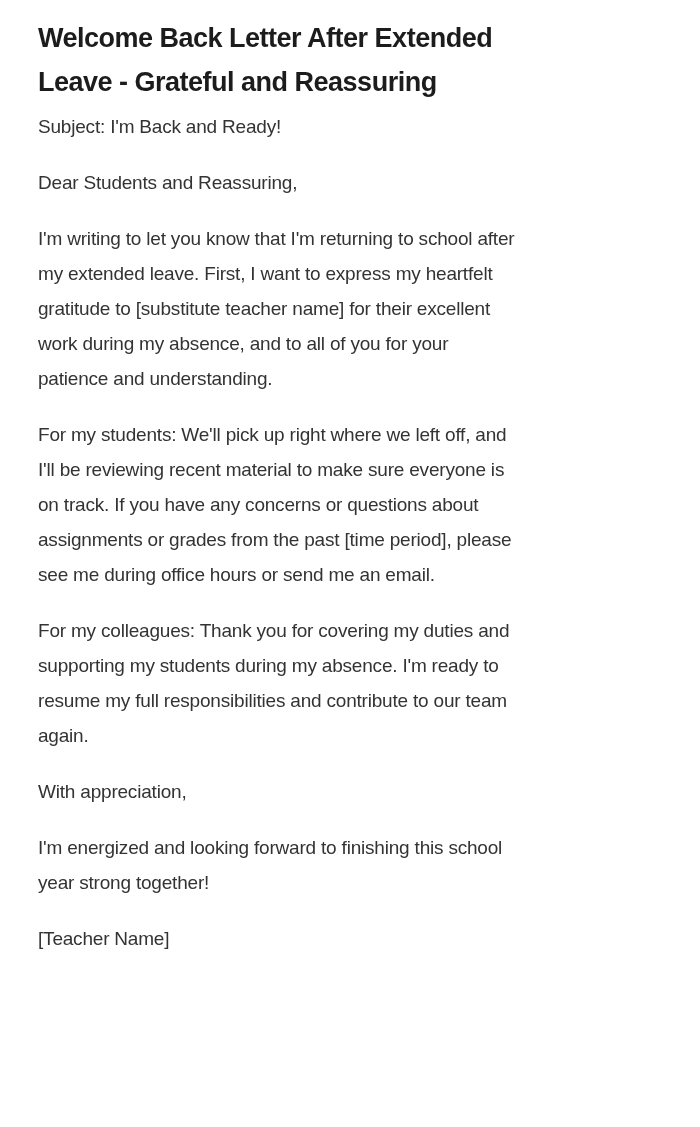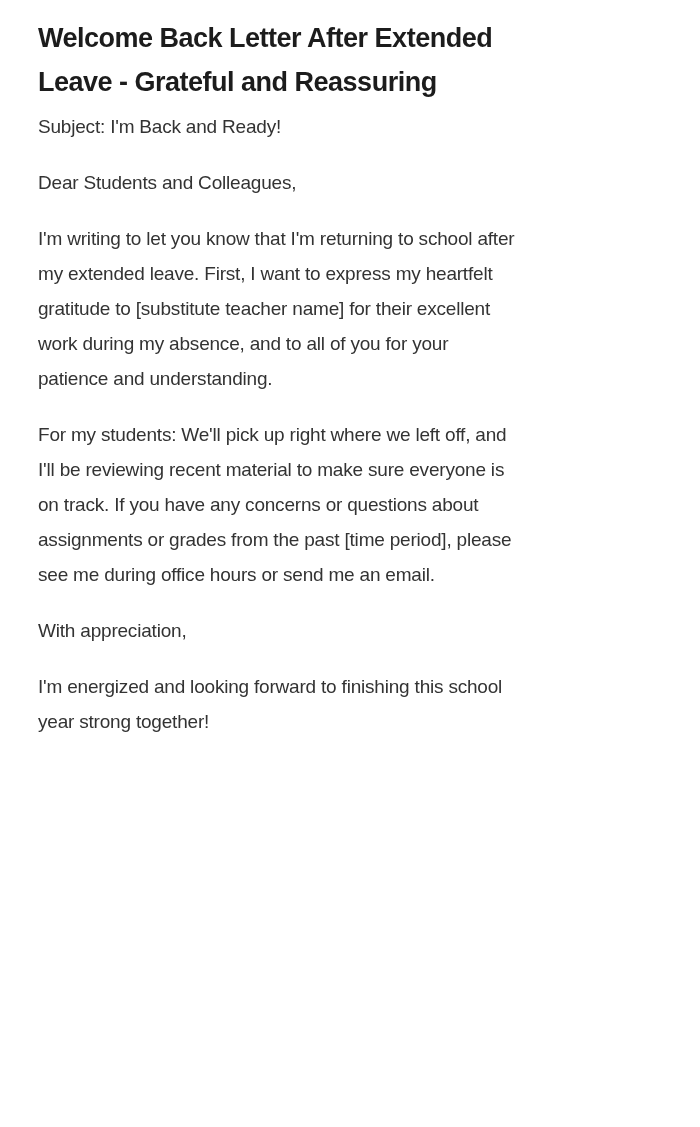--- a/index.html
+++ b/index.html
@@ -39,26 +39,28 @@
 </style>
 </head>
 <body>
 
 <div class="page">
 
   <h1 class="doc-heading">Welcome Back Letter After Extended Leave - Grateful and Reassuring</h1>
 
   <p class="para">Subject: I'm Back and Ready!</p>
 
-  <p class="para">Dear Students and Colleagues,</p>
+  <p class="para">Dear Students and Reassuring,</p>
 
   <p class="para">I'm writing to let you know that I'm returning to school after my extended leave. First, I want to express my heartfelt gratitude to [substitute teacher name] for their excellent work during my absence, and to all of you for your patience and understanding.</p>
 
 
   <p class="para">For my students: We'll pick up right where we left off, and I'll be reviewing recent material to make sure everyone is on track. If you have any concerns or questions about assignments or grades from the past [time period], please see me during office hours or send me an email.</p>
 
+  <p class="para">For my colleagues: Thank you for covering my duties and supporting my students during my absence. I'm ready to resume my full responsibilities and contribute to our team again.</p>
 
   <p class="para">With appreciation,</p>
 
   <p class="para">I'm energized and looking forward to finishing this school year strong together!</p>
 
+  <p class="para">[Teacher Name]</p>
 
 </div>
 
 </body></html>

